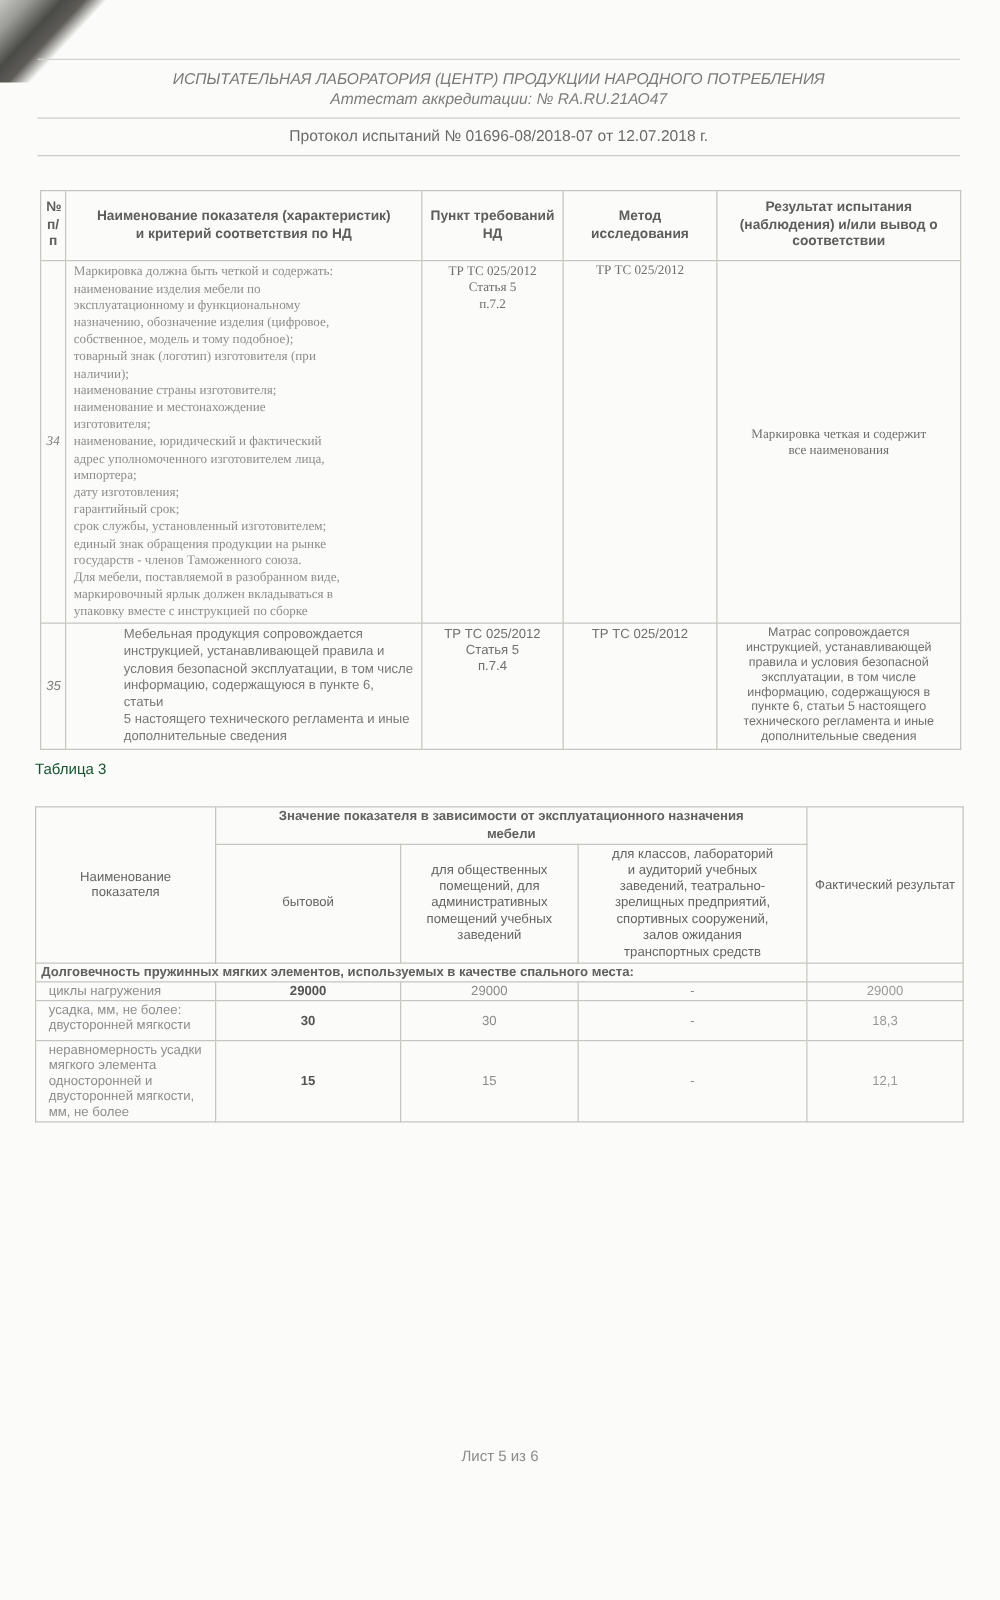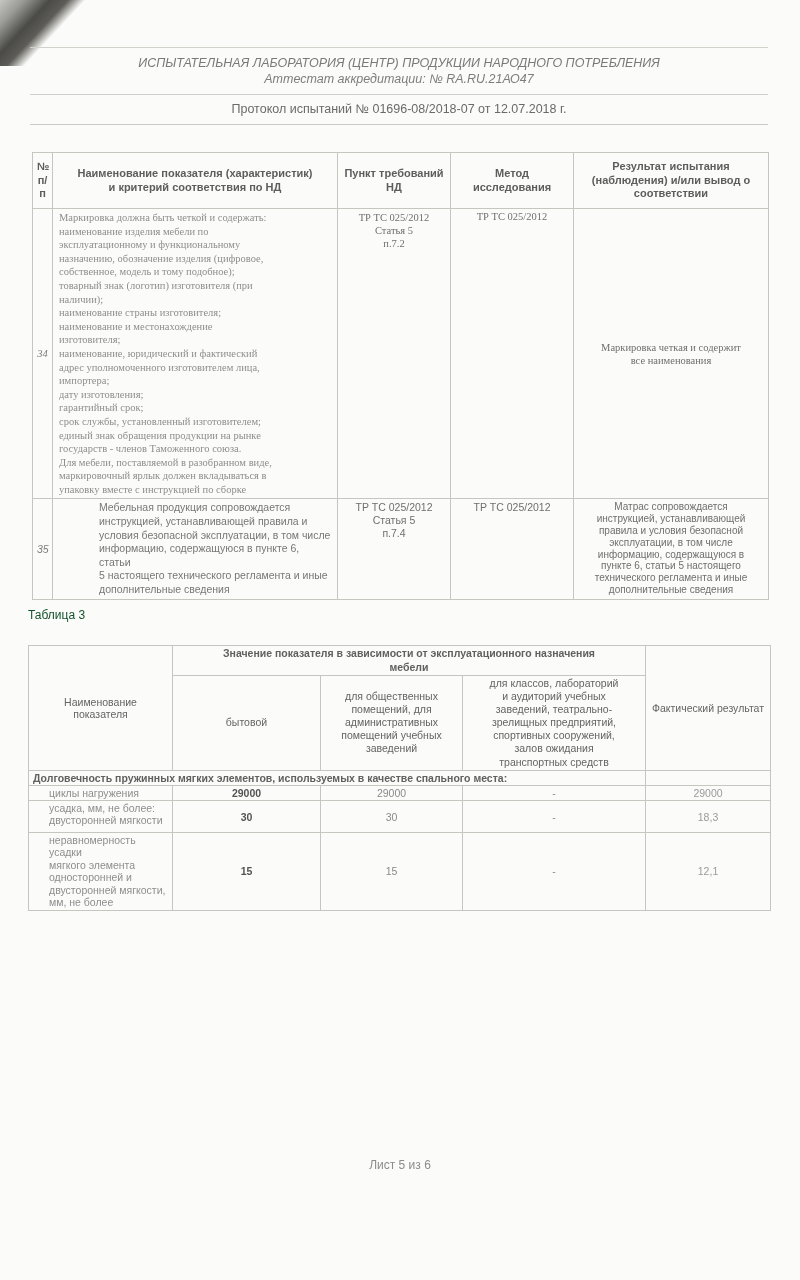--- a/index.html
+++ b/index.html
@@ -50,21 +50,21 @@
   .main-table .r35 .result { font-size:10px; line-height:11.8px; }
 
   
   .table3-label { position:absolute; left:28px; top:608px; font-size:12px; color:#14532d; }
   .table3 { position:absolute; left:28px; top:645px; width:742px; font-size:10.5px; }
   .table3 td { padding:1px 4px; color:#6f6f6f; }
   .table3 .merged-hdr { height:30px; text-align:center; vertical-align:middle; font-weight:bold; color:#606060; line-height:13.5px; }
   .table3 .colhdr { height:92px; text-align:center; vertical-align:middle; line-height:13.1px; color:#646464; }
   .table3 .rowspan-cell { text-align:center; vertical-align:middle; color:#646464; }
   .table3 .section td { height:15px; font-weight:bold; color:#606060; }
-  .table3 .dname { color:#8e8e8e; line-height:12.4px; padding-left:20px;margin-left:11px; }
+  .table3 .dname { color:#8e8e8e; line-height:12.4px; padding-left:10px;margin-left:11px; }
   .table3 .val-b { text-align:center; vertical-align:middle; font-weight:bold; color:#545454; }
   .table3 .val-n { text-align:center; vertical-align:middle; color:#8a8a8a; }
   .table3 .val-f { text-align:center; vertical-align:middle; color:#9a9a9a; }
   .table3 .r1 td { height:15px; }
   .table3 .r2 td { height:32px; }
   .table3 .r3 td { height:62px; }
 
   .page-footer { position:absolute; left:0; top:1158px; width:100%; text-align:center; font-size:12px; color:#8c8c8c; }
 </style>
 </head>

